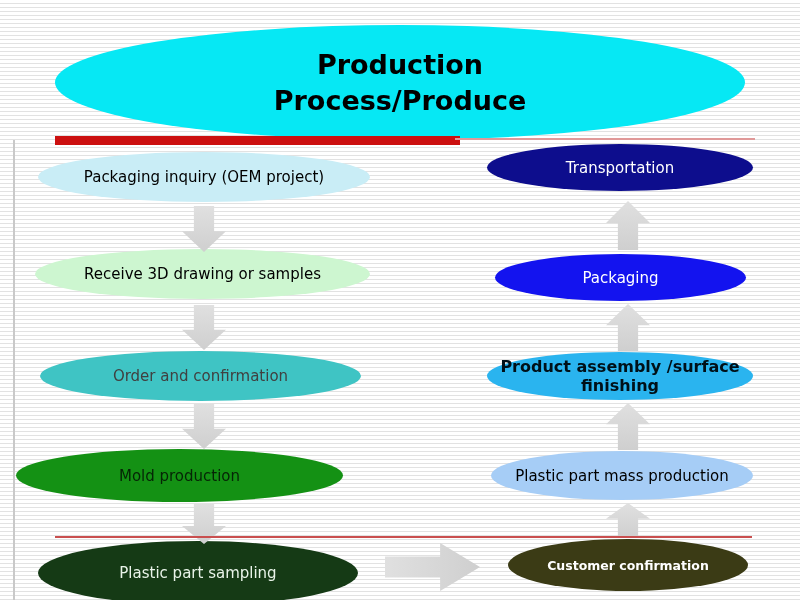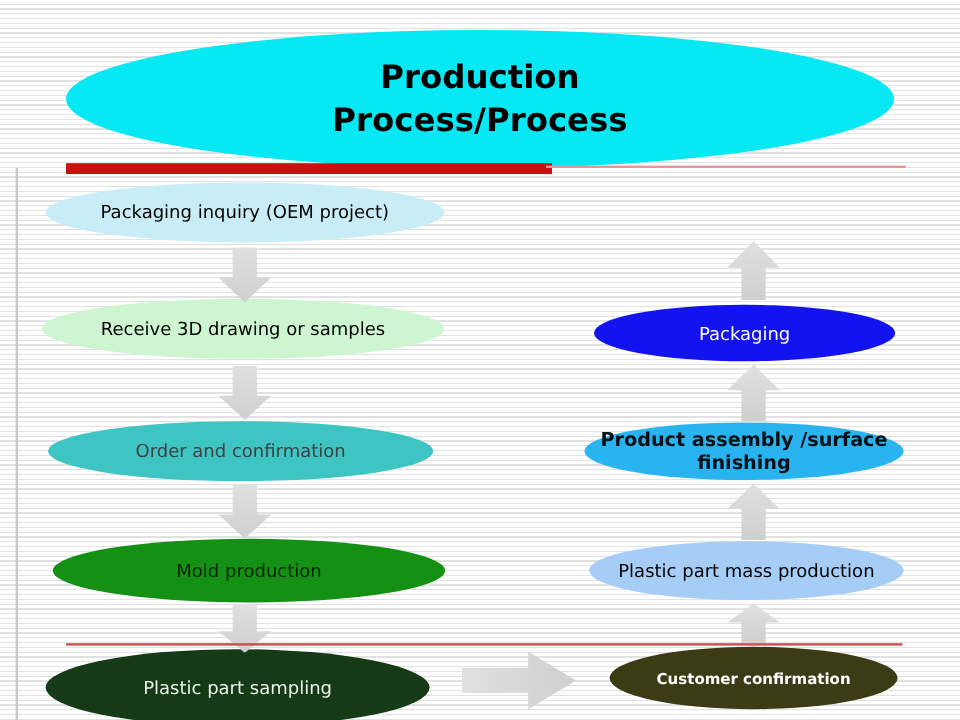--- a/index.html
+++ b/index.html
@@ -27,21 +27,21 @@
   }
   #title-ellipse{
     left:55px;top:25px;width:690px;height:115px;
     font-size:27px;font-weight:bold;color:#000;
     flex-direction:column;line-height:1.32;
   }
   
   #node-customer-inquiry{left:38px;top:152px;width:332px;height:50px;}
   #node-receive-3d{left:35px;top:249px;width:335px;height:50px;}
   #node-order-confirmation{left:40px;top:351px;width:321px;height:50px;}
-  #node-mold-production{left:44px;top:449px;width:327px;height:53px;}
+  #node-mold-production{left:16px;top:449px;width:327px;height:53px;}
   #node-plastic-sampling{left:38px;top:541px;width:320px;height:64px;}
   
   #node-transportation{left:487px;top:144px;width:266px;height:47px;}
   #node-packaging{left:495px;top:254px;width:251px;height:47px;}
   #node-product-assembly{left:487px;top:352px;width:266px;height:48px;font-size:16px;font-weight:bold;}
   #node-plastic-mass{left:491px;top:451px;width:262px;height:49px;}
   #node-customer-confirmation{left:508px;top:539px;width:240px;height:52px;font-size:12.5px;font-weight:bold;}
   
   .red-bar{position:absolute;left:55px;top:136px;width:405px;height:9px;}
   .thin-red-line-top{position:absolute;left:455px;top:138px;width:300px;height:2px;}
@@ -65,37 +65,38 @@
 </style>
 </head>
 <body>
 
 <div id="slide">
 
   <div class="frame-line"></div>
 
   <div id="title-ellipse" class="node" style="background-color: rgb(6, 232, 244); text-align: right;">
     <span>Production</span>
-    <span>Process/Process</span>
+    <span>Process/Produce</span>
   </div>
 
   <div class="red-bar" style="background-color: rgb(204, 16, 16);"></div>
   <div class="thin-red-line-top" style="background-color: rgb(224, 153, 153);"></div>
   <div class="thin-red-line-bottom" style="background-color: rgb(201, 79, 79);"></div>
 
   <div id="node-customer-inquiry" class="node" style="background-color: rgb(201, 237, 246); color: rgb(0, 0, 0);">Packaging inquiry (OEM project)</div>
 
   <div id="node-receive-3d" class="node" style="background-color: rgb(205, 246, 208); color: rgb(0, 0, 0);">Receive 3D drawing or samples</div>
 
   <div id="node-order-confirmation" class="node" style="background-color: rgb(63, 196, 196); color: #404040;">Order and confirmation</div>
 
   <div id="node-mold-production" class="node" style="background-color: rgb(20, 145, 20); color: rgb(6, 37, 6);">Mold production</div>
 
   <div id="node-plastic-sampling" class="node" style="background-color: rgb(21, 58, 21); color: rgb(233, 244, 233);">Plastic part sampling</div>
 
+  <div id="node-transportation" class="node" style="background-color: rgb(13, 13, 141); color: rgb(255, 255, 255);">Transportation</div>
 
   <div id="node-packaging" class="node" style="background-color: rgb(19, 19, 239); color: rgb(255, 255, 255);">Packaging</div>
 
   <div id="node-product-assembly" class="node" style="background-color: rgb(42, 180, 239); color: rgb(0, 16, 24);">Product assembly /surface finishing</div>
 
   <div id="node-plastic-mass" class="node" style="background-color: rgb(166, 205, 246); color: rgb(0, 0, 0);">Plastic part mass production</div>
 
   <div id="node-customer-confirmation" class="node" style="background-color: rgb(59, 59, 21); color: rgb(255, 255, 255); text-align: center;">Customer confirmation</div>
 
   <div id="arrow-down-1" class="arrow arrow-down"></div>

